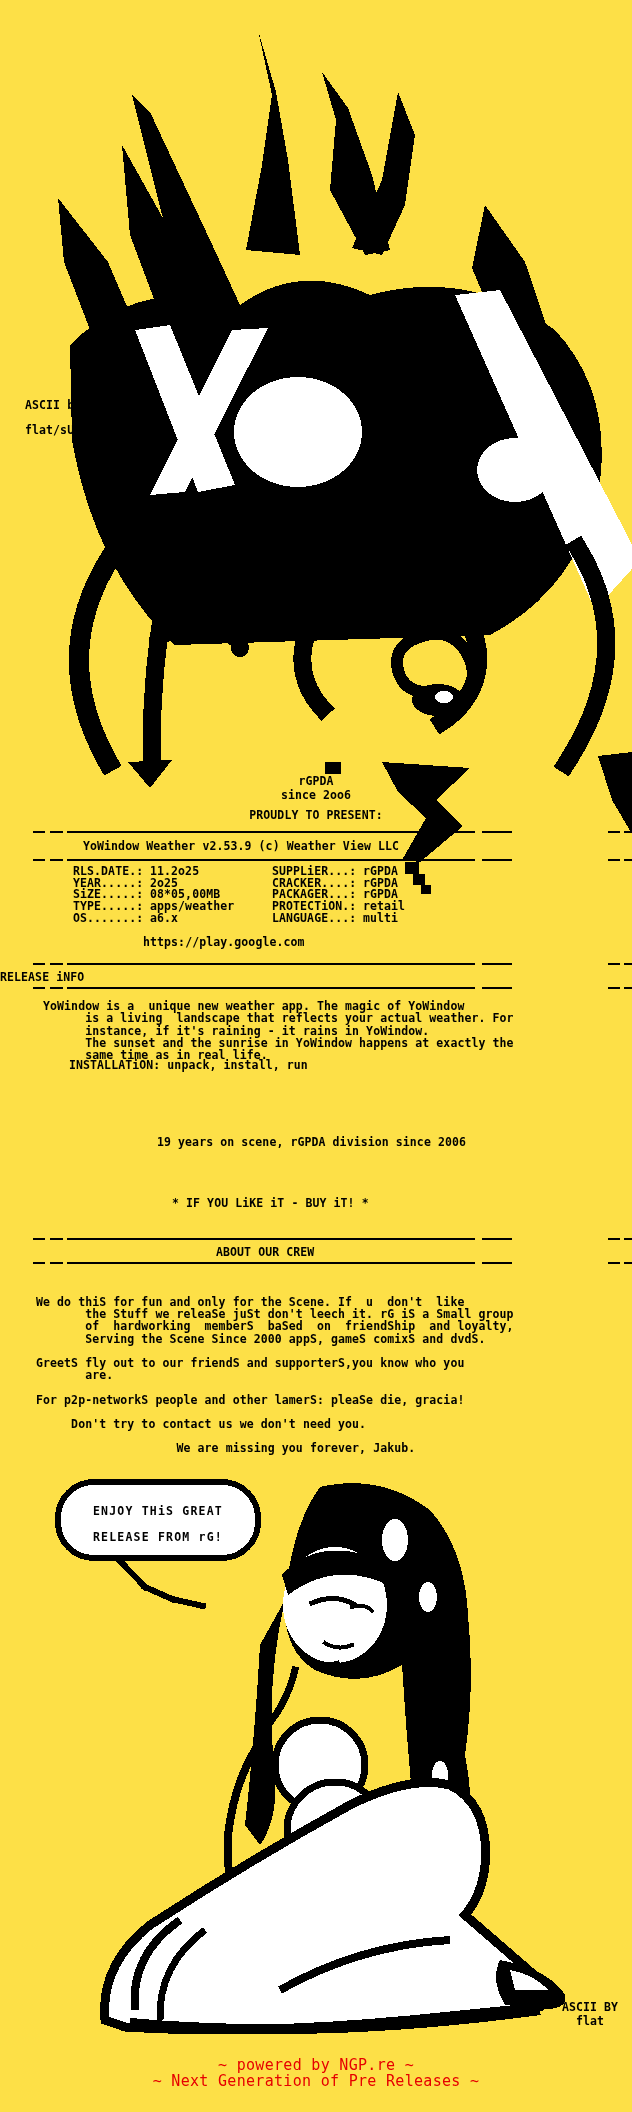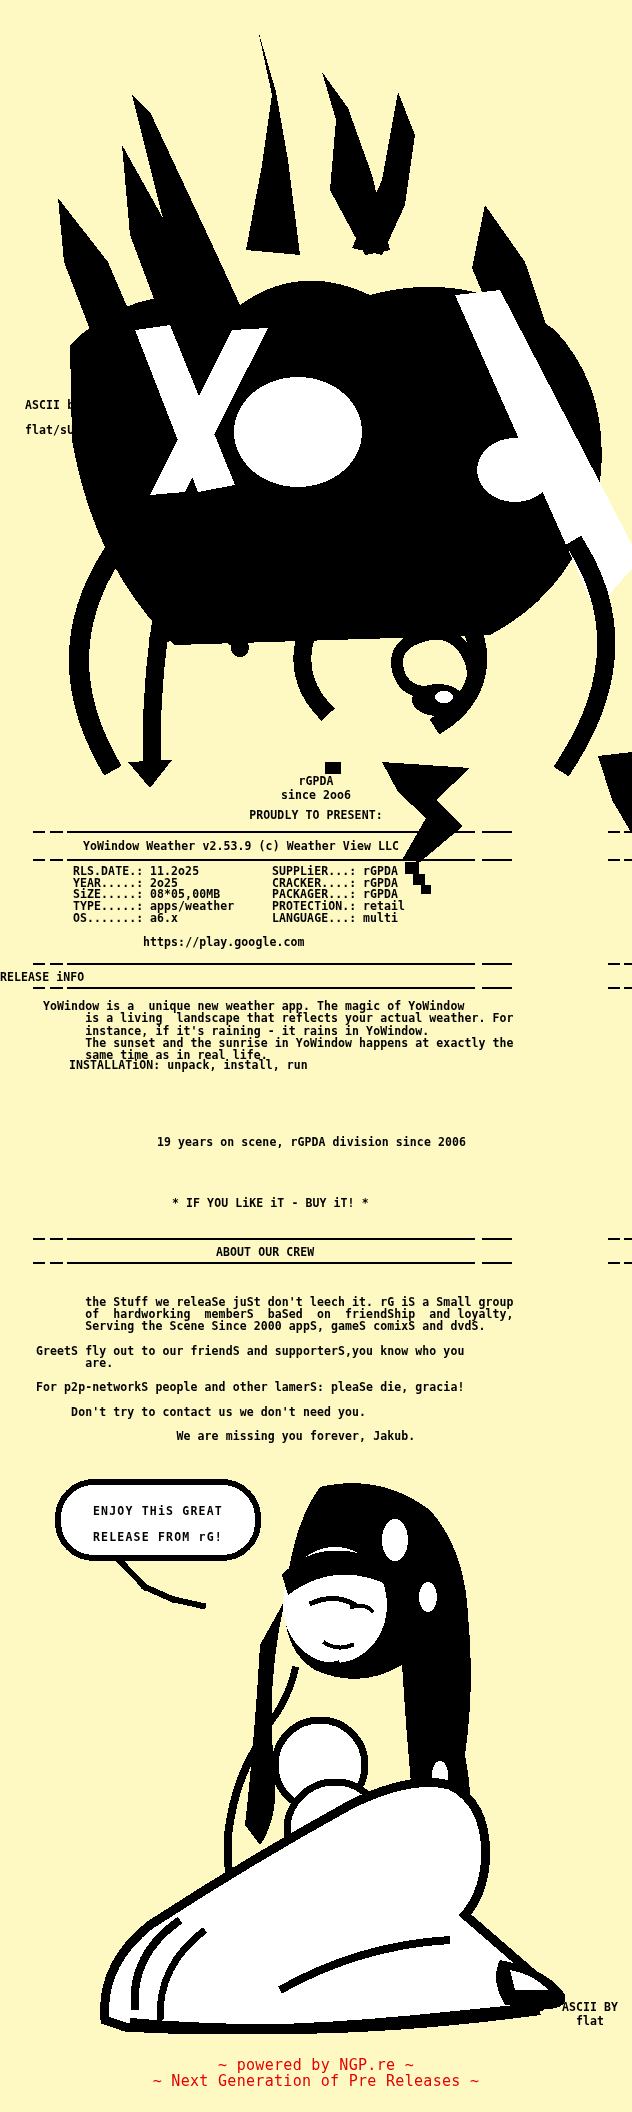--- a/index.html
+++ b/index.html
@@ -1,17 +1,17 @@
 <!DOCTYPE html>
 <html><head>
 <meta charset="utf-8">
 <style>
   html,body{margin:0;padding:0;background:#ffffff;}
   #nfo{
-    position:relative;width:632px;height:2112px;background:#fef9c3;overflow:hidden;
+    position:relative;width:632px;height:2112px;background:#fde047;overflow:hidden;
     font-family:"DejaVu Sans Mono",monospace;font-weight:bold;color:#000;
     font-size:11.5px;letter-spacing:0.1px;
   }
   .abs{position:absolute;}
   svg{display:block;}
   
   .rule-row{display:flex;height:2px;margin-left:33px;}
   .rule-row .d,.rule-row .line{border-top:2px solid #000;height:0;}
   .rule-row .d1{width:12px;margin-right:5px;}
   .rule-row .d2{width:13px;margin-right:4px;}
@@ -206,20 +206,21 @@
       <i class="d d1"></i>
         <i class="d d2"></i>
         <i class="line"></i>
         <i class="d d3"></i>
         <i class="d d4"></i>
         <i class="d d5"></i>
     </div>
   </div>
 
   <div class="abs textblock crew-lines">
+    <div class="pre-line">We do thiS for fun and only for the Scene. If  u  don't  like</div>
     <div class="pre-line">       the Stuff we releaSe juSt don't leech it. rG iS a Small group</div>
     <div class="pre-line">       of  hardworking  memberS  baSed  on  friendShip  and loyalty,</div>
     <div class="pre-line">       Serving the Scene Since 2000 appS, gameS comixS and dvdS.</div>
     <div class="pre-line"></div>
     <div class="pre-line">GreetS fly out to our friendS and supporterS,you know who you</div>
     <div class="pre-line">       are.</div>
     <div class="pre-line"></div>
     <div class="pre-line">For p2p-networkS people and other lamerS: pleaSe die, gracia!</div>
     <div class="pre-line"></div>
     <div class="pre-line">     Don't try to contact us we don't need you.</div>

